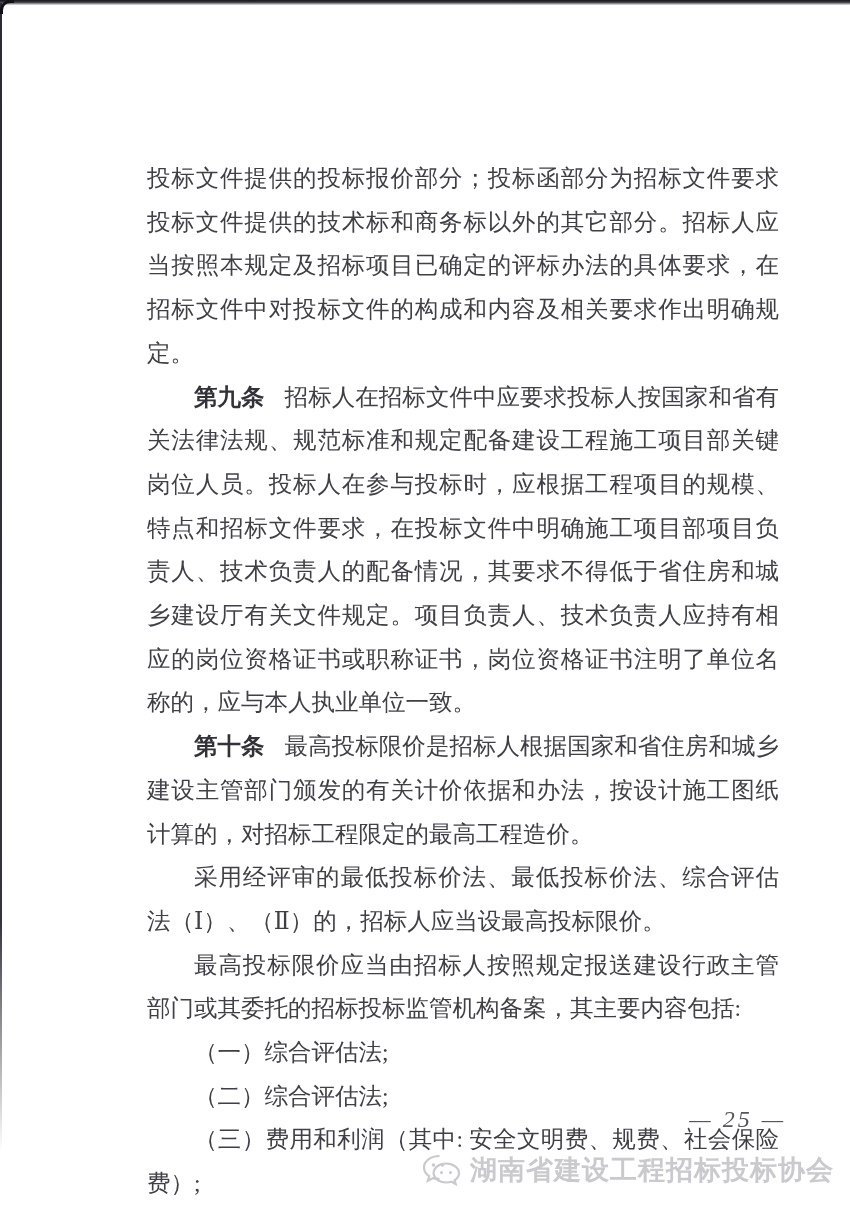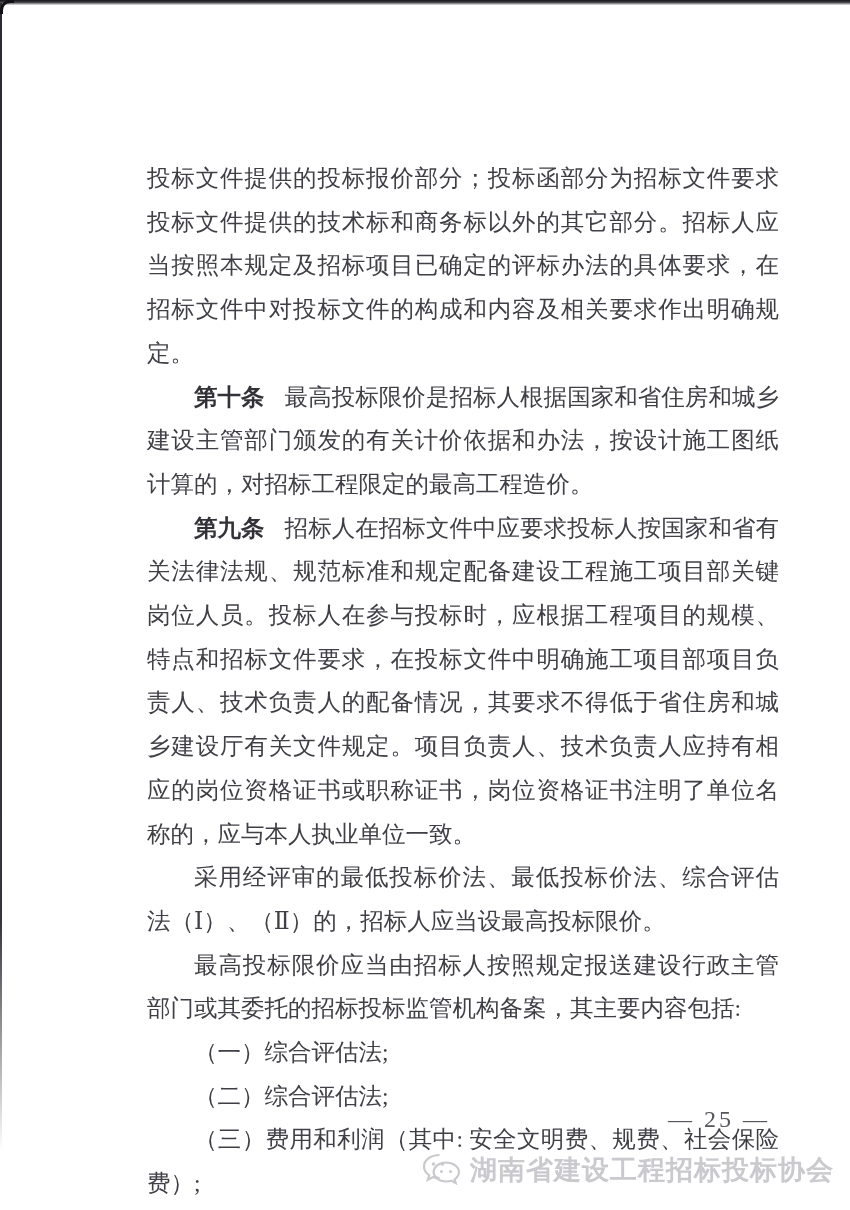--- a/index.html
+++ b/index.html
@@ -39,45 +39,46 @@
     text-align: justify;
     letter-spacing: 0;
   }
   .doc-content p { text-indent: 2em; margin-left: 20px; }
   .doc-content p.no-indent { text-indent: 0; }
   .lead { font-weight: 700; color: #323238; margin-right: 0.85em; }
 
   
   .page-number {
     position: absolute;
-    top: 1106px; right: 80px;
+    top: 1106px; right: 64px;
     font-size: 24px; color: #55555c;
     letter-spacing: 3px;
+    font-style: italic;
   }
   .footer-watermark {
     position: absolute;
     top: 1152px; right: 16px;
-    display: flex; align-items: flex-start; gap: 5px;
+    display: flex; align-items: center; gap: 5px;
     font-size: 27px; font-weight: 700;
     color: #c9c9ce; letter-spacing: 1px;
     white-space: nowrap;
   }
   .wechat-icon { display: inline-flex; align-items: center; }
 </style>
 </head>
 <body>
 
 <div class="edge-top"></div>
 <div class="edge-left"></div>
 <div class="corner-tl"></div>
 
 <div class="doc-content">
   <p class="no-indent"><span>投标文件提供的投标报价部分；投标函部分为招标文件要求投标文件提供的技术标和商务标以外的其它部分。招标人应当按照本规定及招标项目已确定的评标办法的具体要求，在招标文件中对投标文件的构成和内容及相关要求作出明确规定。</span></p>
+  <p><span class="lead">第九条</span><span>招标人在招标文件中应要求投标人按国家和省有关法律法规、规范标准和规定配备建设工程施工项目部关键岗位人员。投标人在参与投标时，应根据工程项目的规模、特点和招标文件要求，在投标文件中明确施工项目部项目负责人、技术负责人的配备情况，其要求不得低于省住房和城乡建设厅有关文件规定。项目负责人、技术负责人应持有相应的岗位资格证书或职称证书，岗位资格证书注明了单位名称的，应与本人执业单位一致。</span></p>
   <p><span class="lead">第十条</span><span>最高投标限价是招标人根据国家和省住房和城乡建设主管部门颁发的有关计价依据和办法，按设计施工图纸计算的，对招标工程限定的最高工程造价。</span></p>
-  <p><span class="lead">第九条</span><span>招标人在招标文件中应要求投标人按国家和省有关法律法规、规范标准和规定配备建设工程施工项目部关键岗位人员。投标人在参与投标时，应根据工程项目的规模、特点和招标文件要求，在投标文件中明确施工项目部项目负责人、技术负责人的配备情况，其要求不得低于省住房和城乡建设厅有关文件规定。项目负责人、技术负责人应持有相应的岗位资格证书或职称证书，岗位资格证书注明了单位名称的，应与本人执业单位一致。</span></p>
   <p><span>采用经评审的最低投标价法、最低投标价法、综合评估法（Ⅰ）、（Ⅱ）的，招标人应当设最高投标限价。</span></p>
   <p><span>最高投标限价应当由招标人按照规定报送建设行政主管部门或其委托的招标投标监管机构备案，其主要内容包括:</span></p>
   <p><span>（一）综合评估法;</span></p>
   <p><span>（二）综合评估法;</span></p>
   <p><span>（三）费用和利润（其中: 安全文明费、规费、社会保险费）;</span></p>
 </div>
 
 <div class="page-number">— 25 —</div>
 
 <div class="footer-watermark">

